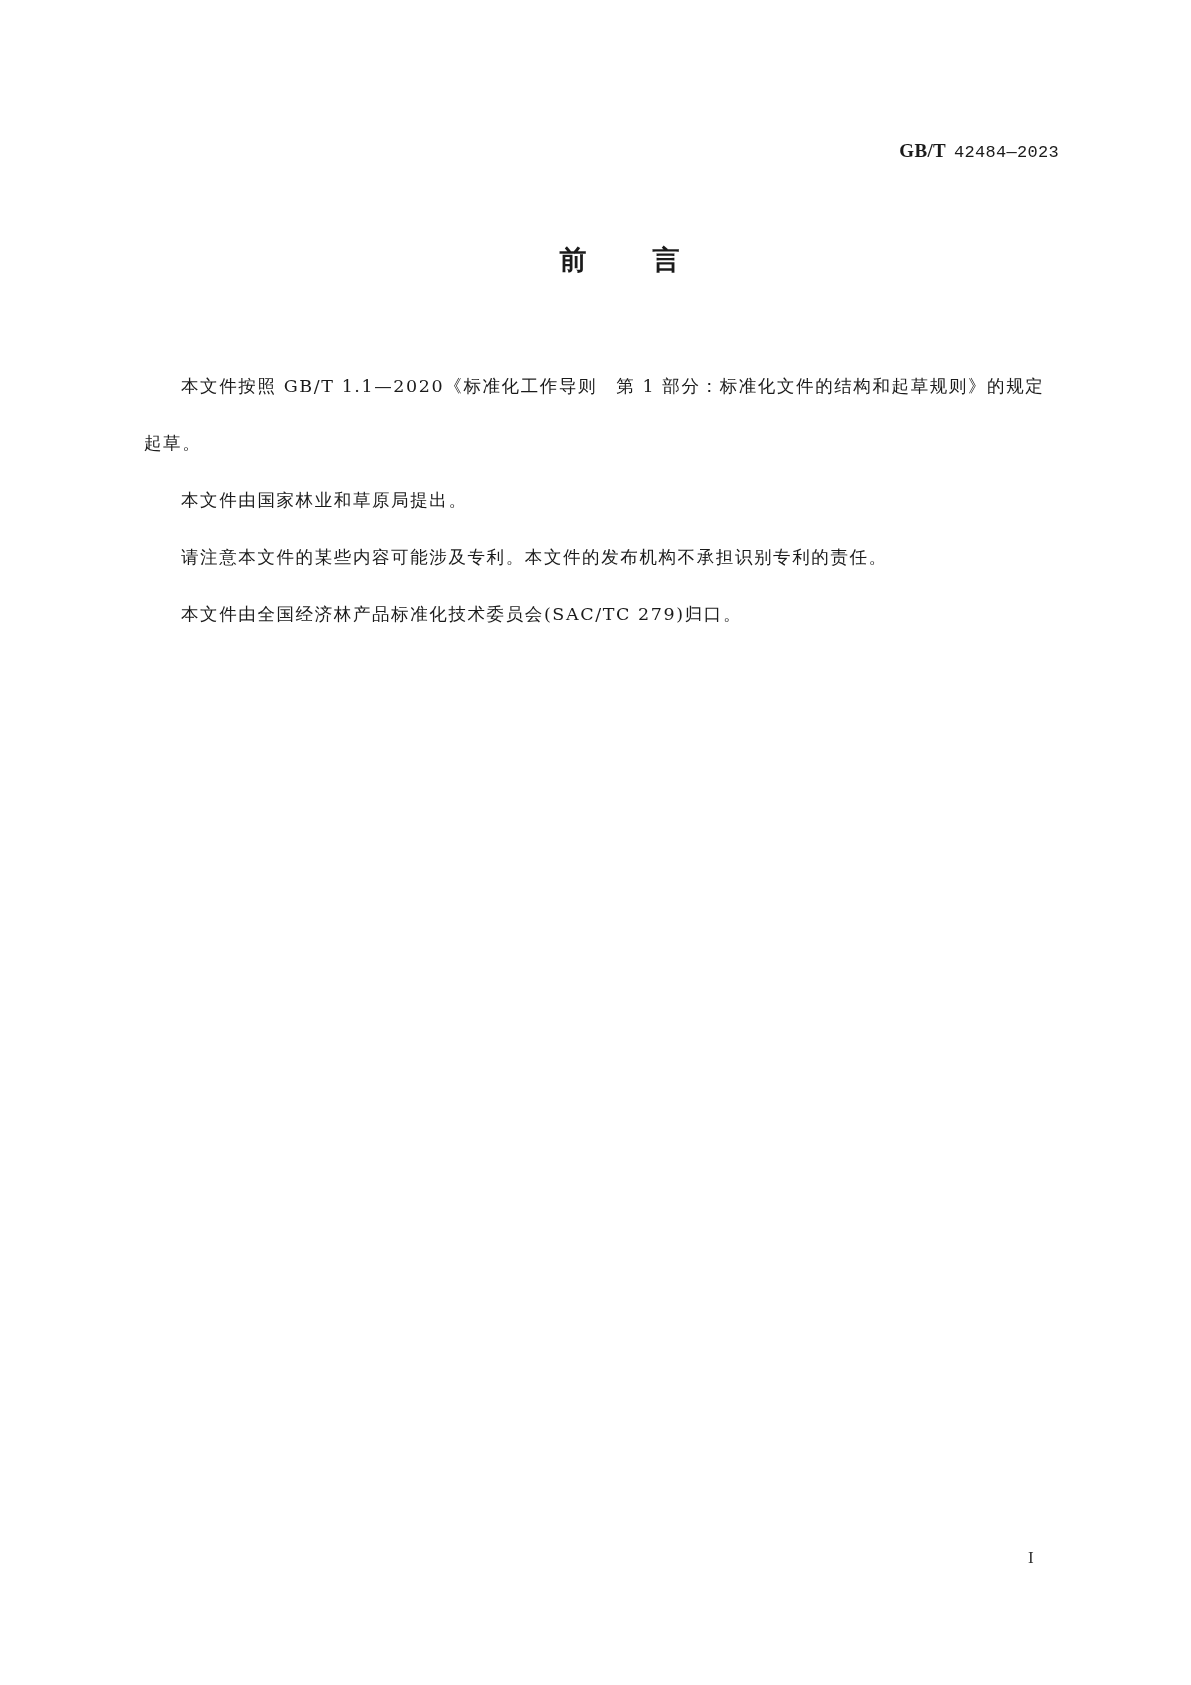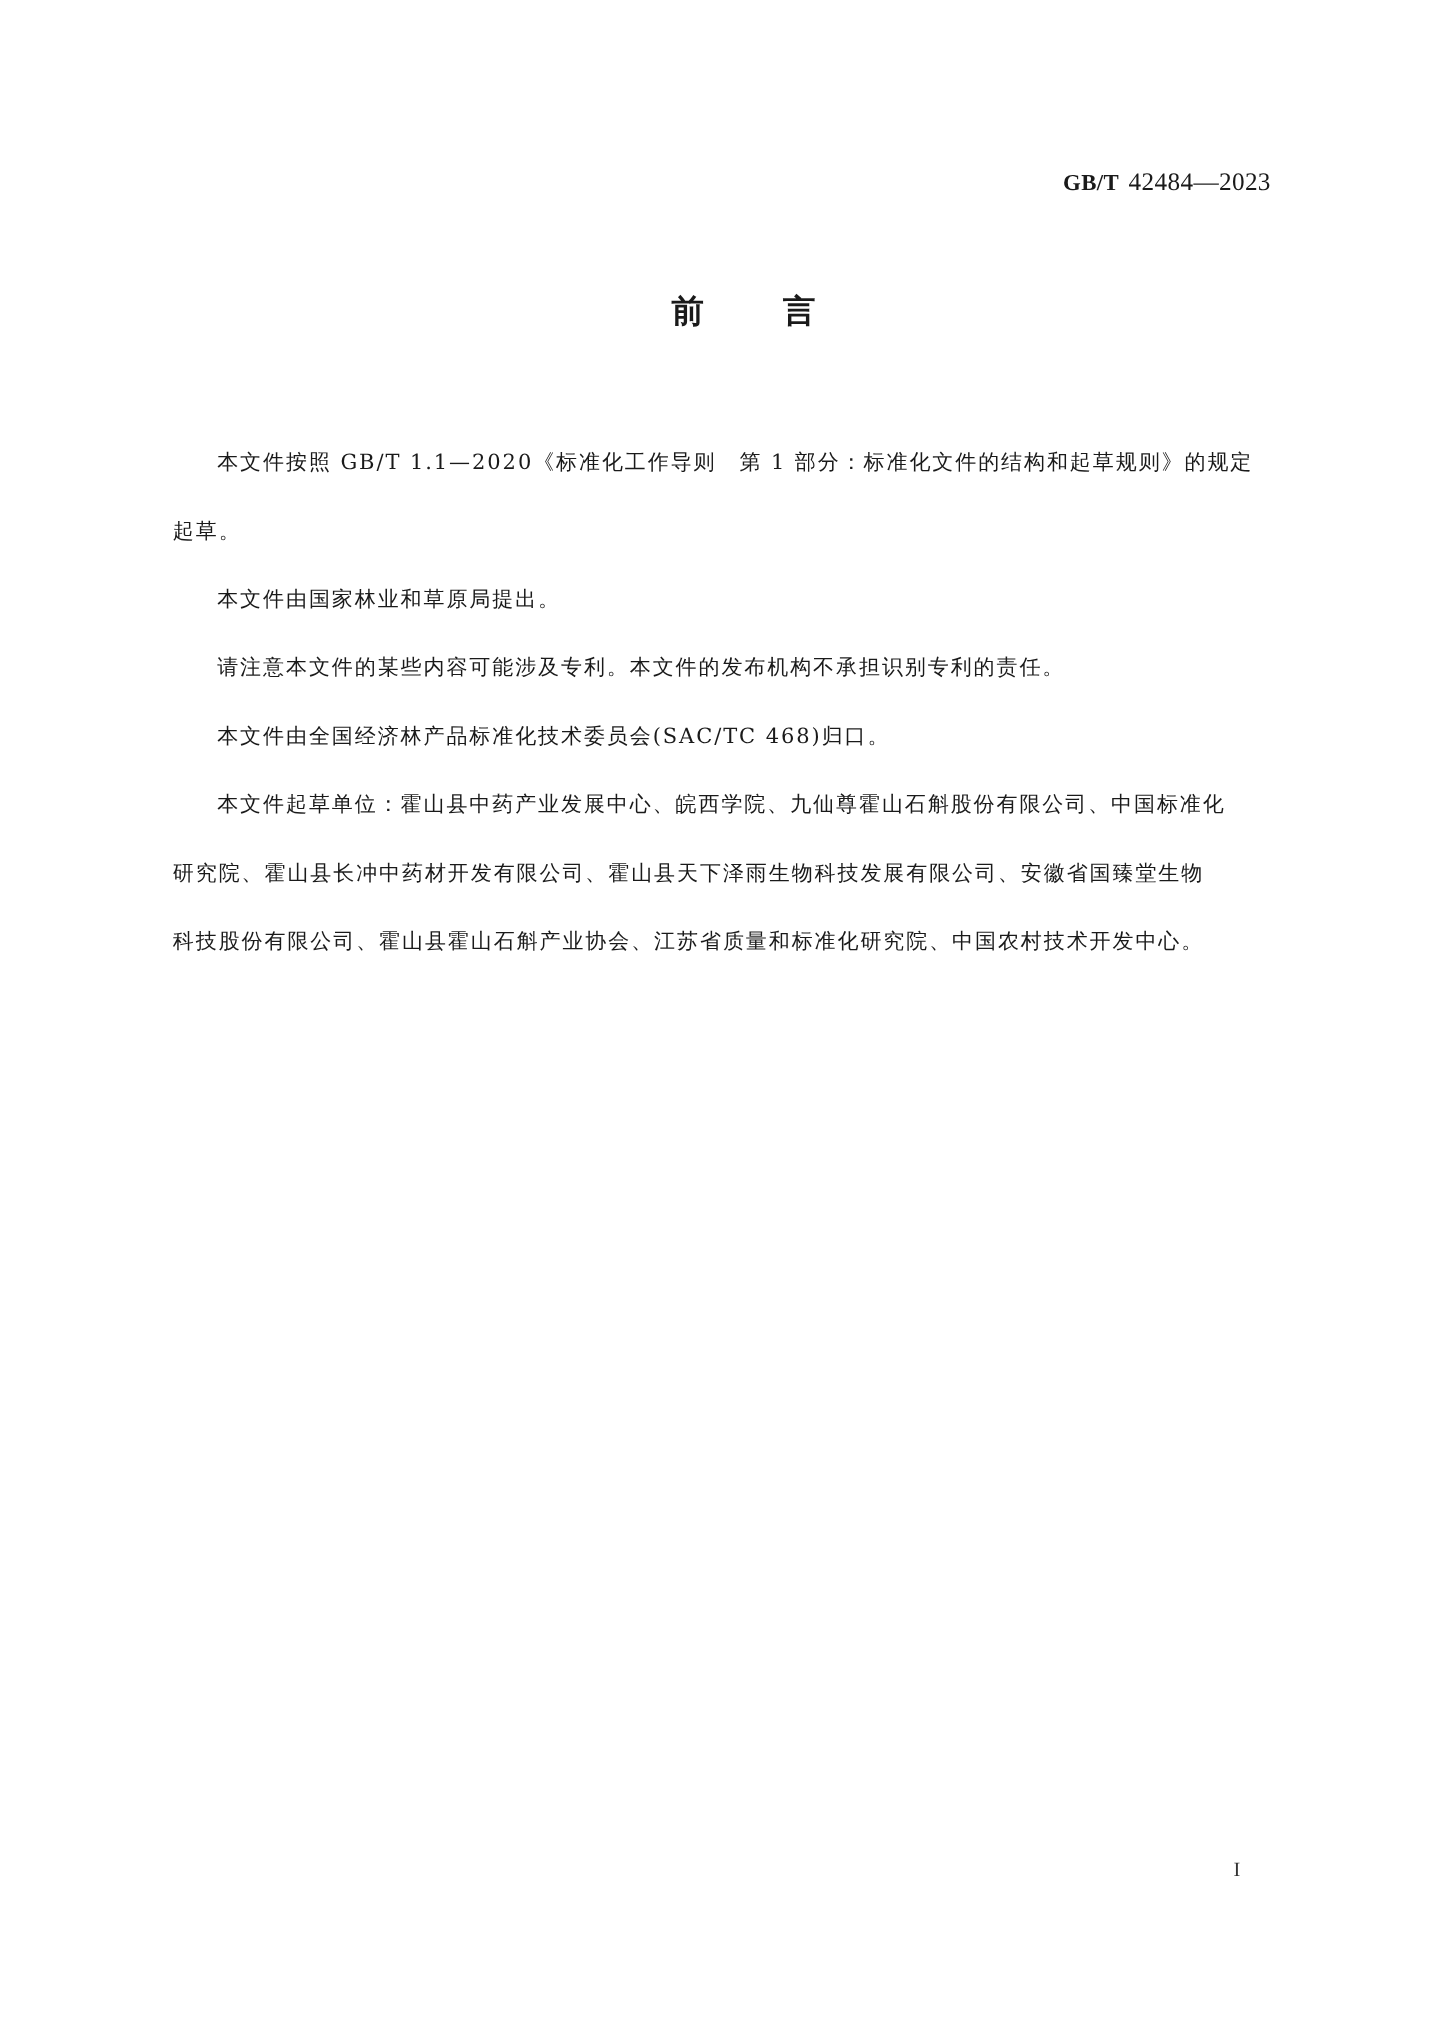--- a/index.html
+++ b/index.html
@@ -31,22 +31,22 @@
       line-height: 22px;
       letter-spacing: 0.3px;
       white-space: nowrap;
     }
     .std-number .prefix {
       font-family: "Liberation Serif", "DejaVu Serif", serif;
       font-weight: bold;
       font-size: 19px;
     }
     .std-number .num {
-      font-family: Liberation Serif, serif;
-      font-size: 21px;
+      font-family: Liberation Mono, monospace;
+      font-size: 17px;
       margin-left: 8px;
     }
     .title {
       position: absolute;
       top: 244px;
       left: 0;
       width: 1191px;
       text-align: center;
       font-family: "DejaVu Sans", "Liberation Sans", sans-serif;
       font-weight: bold;
@@ -112,27 +112,22 @@
 
     <div class="paragraph">
       <span class="line indent">本文件由国家林业和草原局提出。</span>
     </div>
 
     <div class="paragraph">
       <span class="line indent">请注意本文件的某些内容可能涉及专利。本文件的发布机构不承担识别专利的责任。</span>
     </div>
 
     <div class="paragraph">
-      <span class="line indent">本文件由全国经济林产品标准化技术委员会(SAC/TC 468)归口。</span>
+      <span class="line indent">本文件由全国经济林产品标准化技术委员会(SAC/TC 279)归口。</span>
     </div>
 
-    <div class="paragraph">
-      <span class="line indent">本文件起草单位：霍山县中药产业发展中心、皖西学院、九仙尊霍山石斛股份有限公司、中国标准化</span>
-      <span class="line">研究院、霍山县长冲中药材开发有限公司、霍山县天下泽雨生物科技发展有限公司、安徽省国臻堂生物</span>
-      <span class="line">科技股份有限公司、霍山县霍山石斛产业协会、江苏省质量和标准化研究院、中国农村技术开发中心。</span>
-    </div>
 
 
   </div>
 
   <div class="page-num">I</div>
 
 </div>
 
 </body></html>

